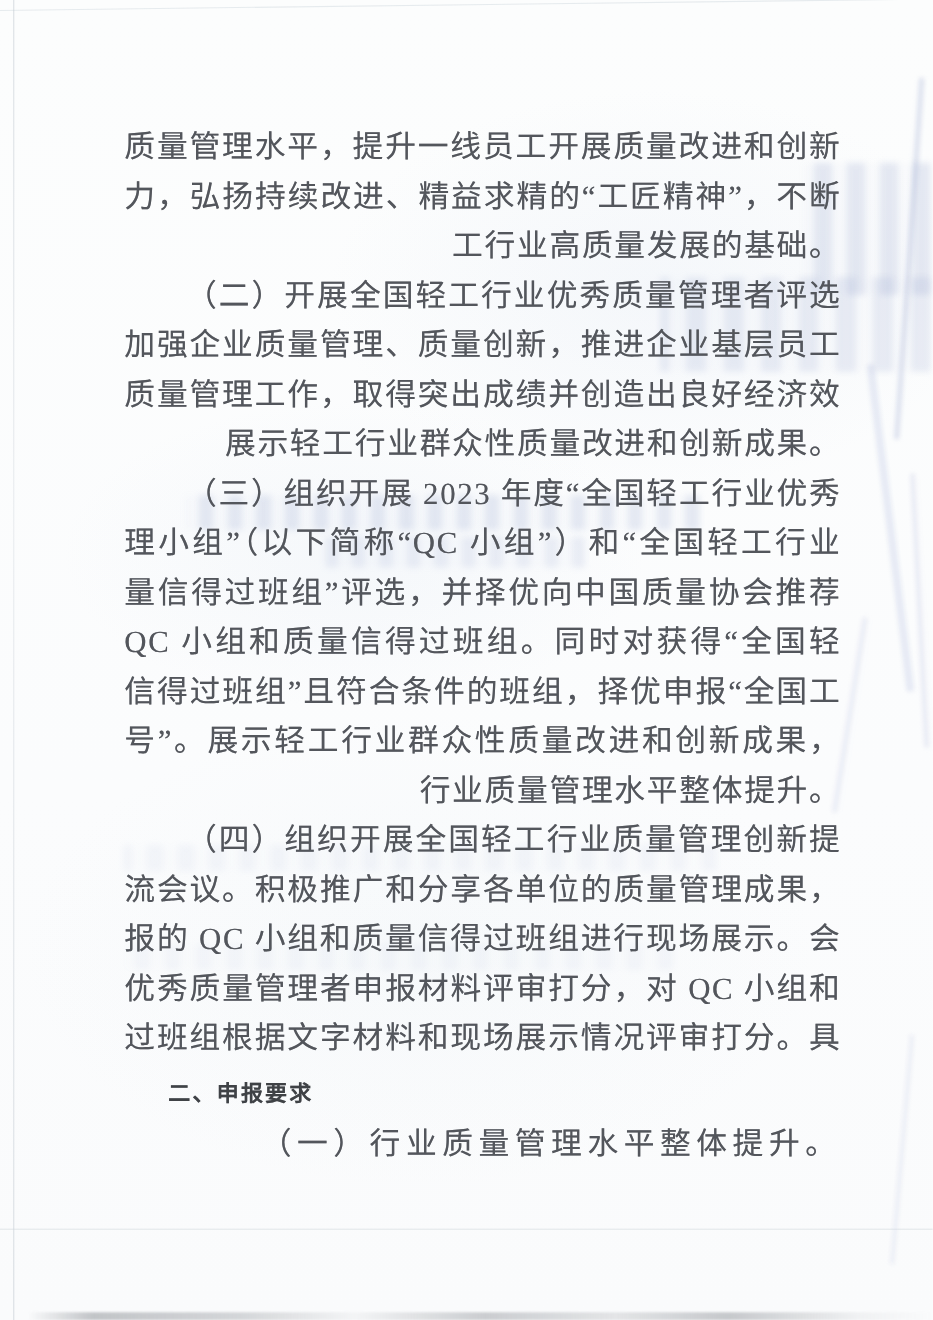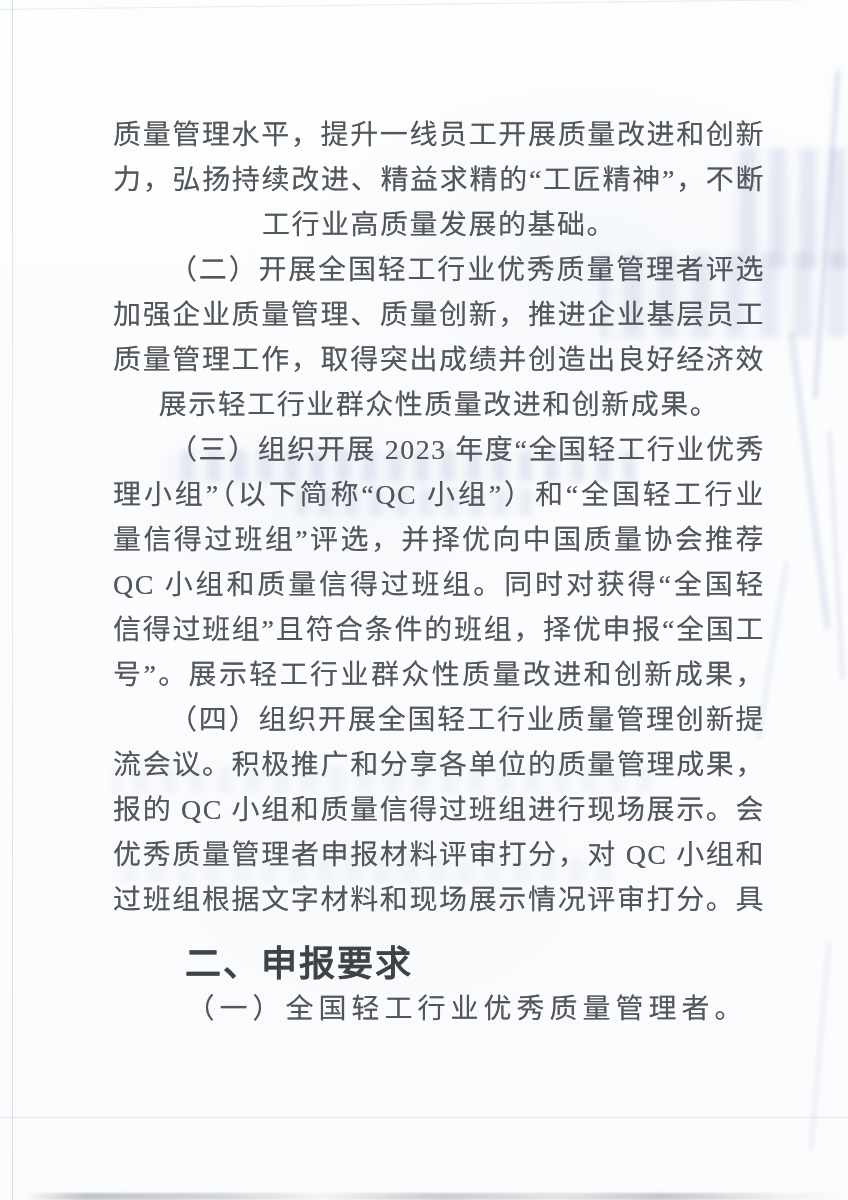--- a/index.html
+++ b/index.html
@@ -79,38 +79,38 @@
     width: 652px;
     color: var(--text-color, #53565c);
     font-size: 28px;
     letter-spacing: 1.5px;
     text-shadow: 0 0 0.6px rgba(83,86,92,0.55);
   }
   .line {
     height: 45px;
     line-height: 45px;
     white-space: nowrap;
-    text-align: center;
+    text-align: right;
   }
   .line.just {
     white-space: normal;
     text-align: justify;
     text-align-last: justify;
     overflow: hidden;
   }
   .line.ind { text-indent: 2em; }
   .line.wide { letter-spacing: 5px; }
   .heading-line {
     height: 45px;
     line-height: 45px;
-    margin-top: 19px;
+    margin-top: 6px;
     padding-left: 2em;
     font-family: "Liberation Sans", "DejaVu Sans", sans-serif;
     font-weight: 700;
-    font-size: 36px;
+    font-size: 20px;
     letter-spacing: 2px;
     color: var(--heading-color, #3f4246);
   }
   .para { margin: 0; }
   .para.after-heading { margin-top: 3px; }
 </style>
 </head>
 <body>
 
 <div class="scan-page">
@@ -142,25 +142,26 @@
       <div class="line just">加强企业质量管理、质量创新，推进企业基层员工开展各项</div>
       <div class="line just">质量管理工作，取得突出成绩并创造出良好经济效益和社会</div>
       <div class="line">展示轻工行业群众性质量改进和创新成果。</div>
       <div class="para"></div>
       <div class="line just ind">（三）组织开展 2023 年度“全国轻工行业优秀质量管</div>
       <div class="line just">理小组”（以下简称“QC 小组”）和“全国轻工行业优秀质</div>
       <div class="line just">量信得过班组”评选，并择优向中国质量协会推荐全国优秀</div>
       <div class="line just">QC 小组和质量信得过班组。同时对获得“全国轻工行业质量</div>
       <div class="line just">信得过班组”且符合条件的班组，择优申报“全国工人先锋</div>
       <div class="line just">号”。展示轻工行业群众性质量改进和创新成果，促进轻工</div>
+      <div class="line">行业质量管理水平整体提升。</div>
       <div class="para"></div>
       <div class="line just ind">（四）组织开展全国轻工行业质量管理创新提升成果交</div>
       <div class="line just">流会议。积极推广和分享各单位的质量管理成果，本年度申</div>
       <div class="line just">报的 QC 小组和质量信得过班组进行现场展示。会后专家对</div>
       <div class="line just">优秀质量管理者申报材料评审打分，对 QC 小组和质量信得</div>
       <div class="line just">过班组根据文字材料和现场展示情况评审打分。具体安排另</div>
       <div class="para"></div>
       <div class="heading-line">二、申报要求</div>
-      <div class="line ind wide">（一）全国轻工行业优秀质量管理者。</div>
+      <div class="line ind wide">（一）行业质量管理水平整体提升。</div>
       <div class="para after-heading"></div>
     </div>
 
 </div>
 
 </body></html>

